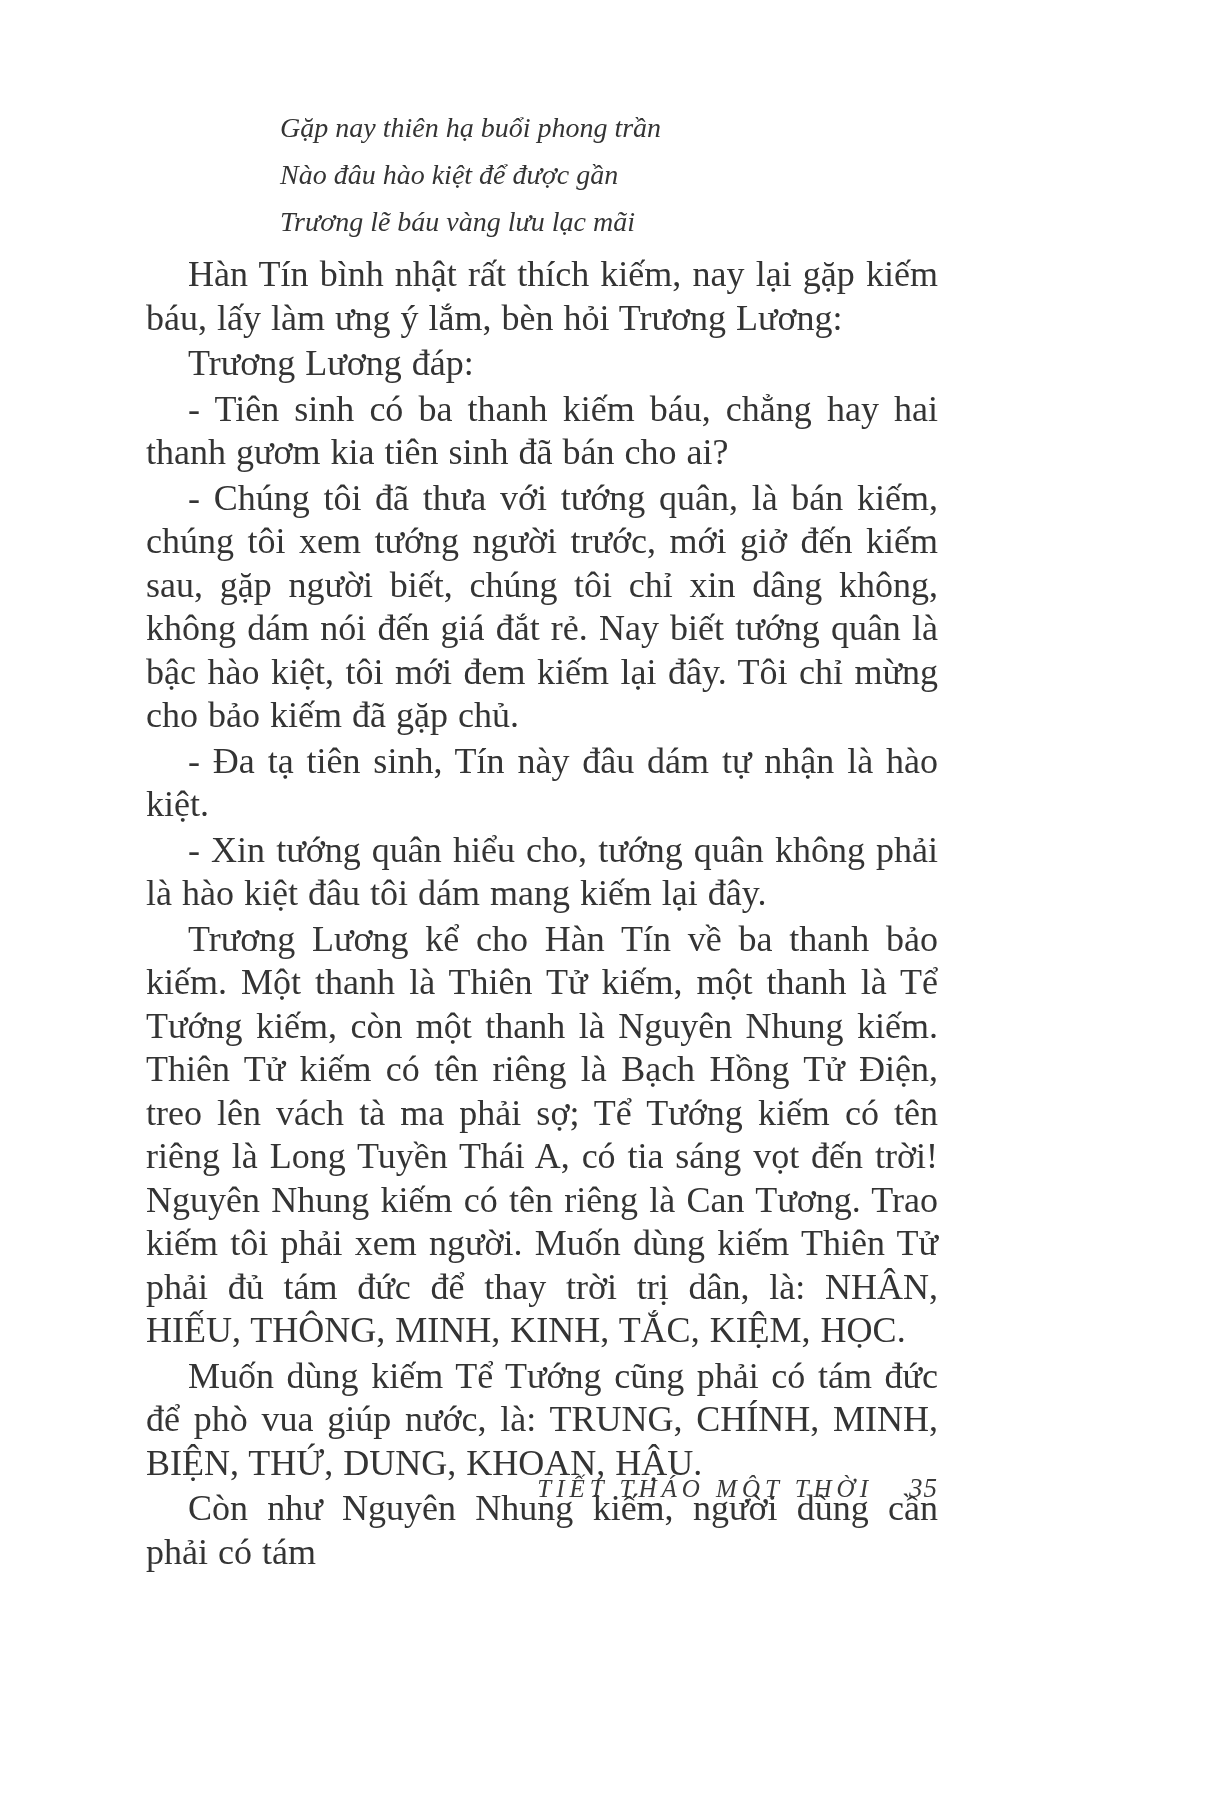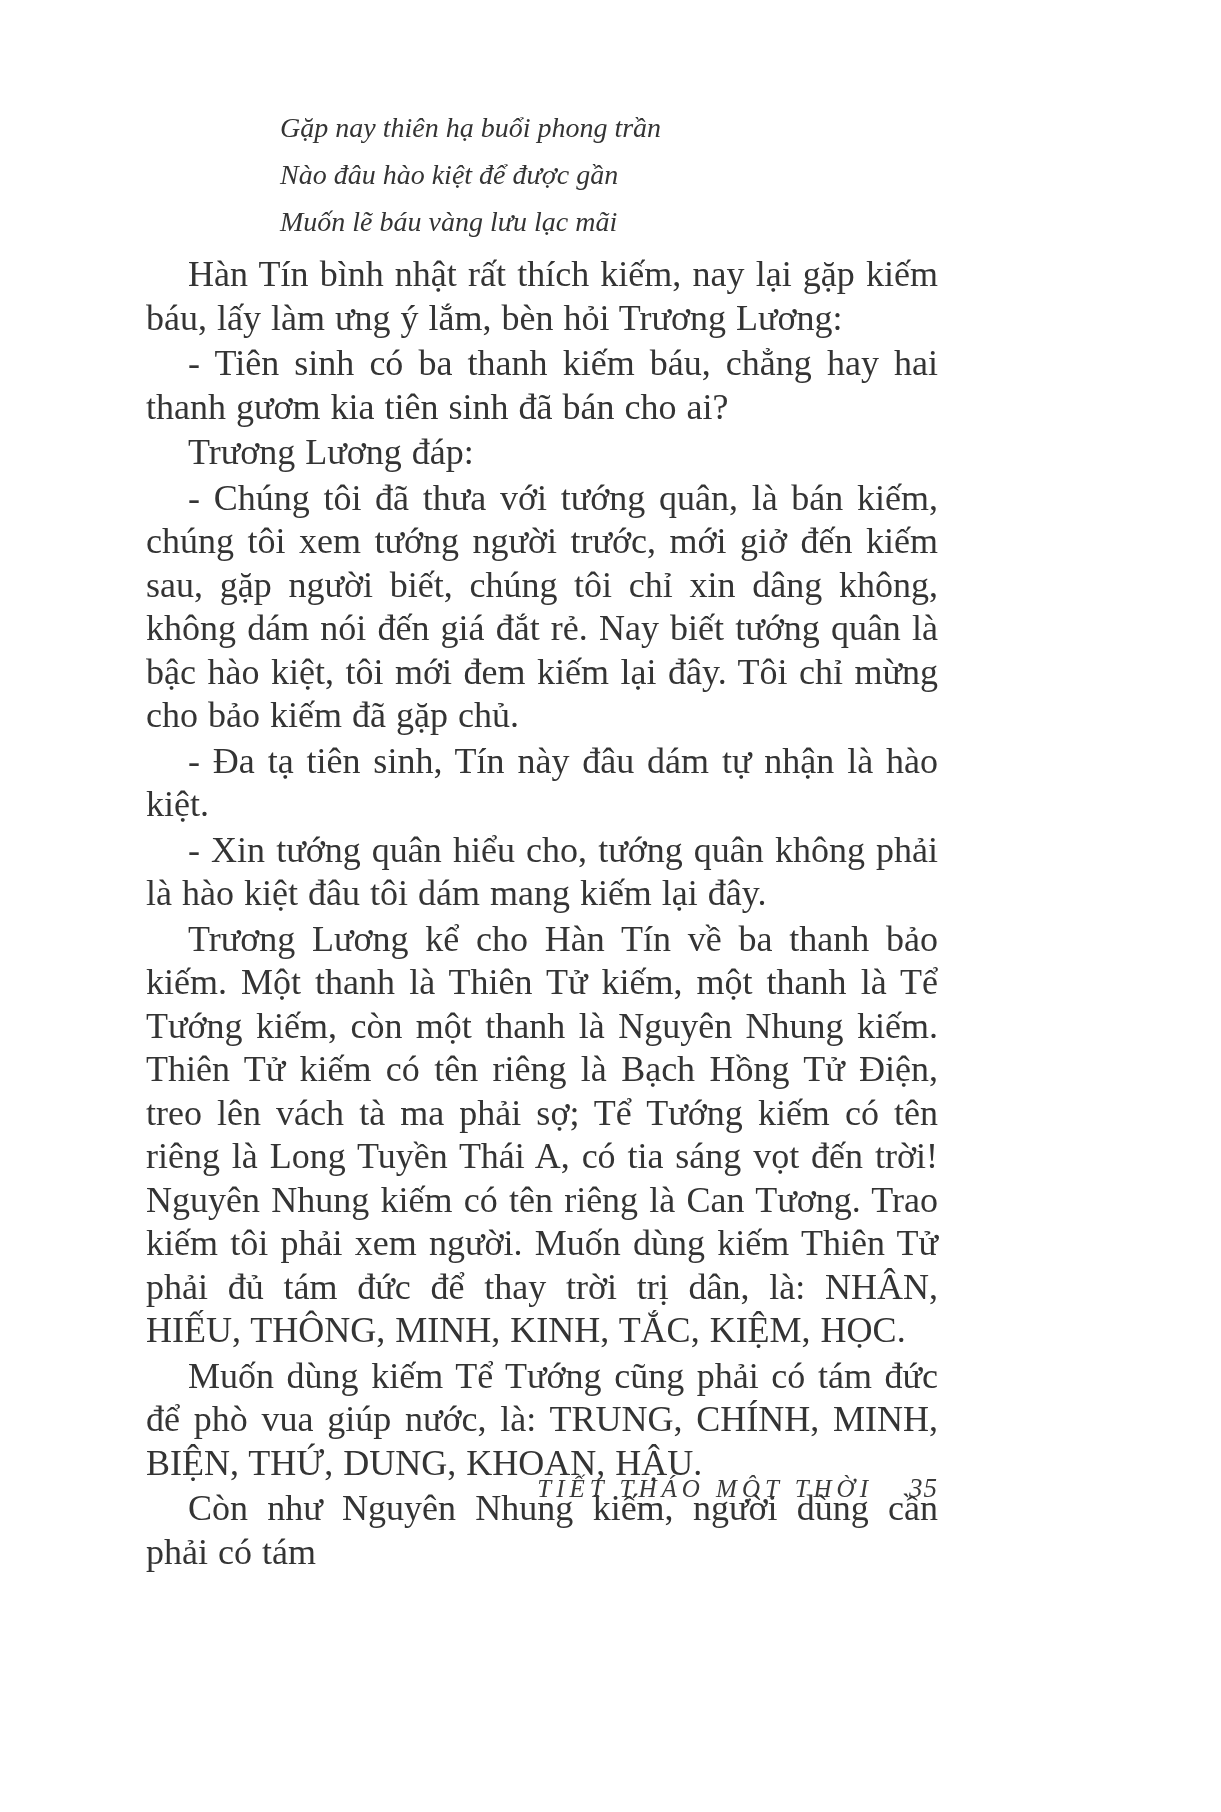--- a/index.html
+++ b/index.html
@@ -59,25 +59,25 @@
   }
 </style>
 </head>
 <body>
 
 <div class="page">
   <div class="content">
     <div class="poem">
       <div class="poem-line">Gặp nay thiên hạ buổi phong trần</div>
       <div class="poem-line">Nào đâu hào kiệt để được gần</div>
-      <div class="poem-line">Muốn lẽ báu vàng lưu lạc mãi</div>
+      <div class="poem-line">Trương lẽ báu vàng lưu lạc mãi</div>
     </div>
     <p class="para">Hàn Tín bình nhật rất thích kiếm, nay lại gặp kiếm báu, lấy làm ưng ý lắm, bèn hỏi Trương Lương:</p>
+    <p class="para">Trương Lương đáp:</p>
     <p class="para">- Tiên sinh có ba thanh kiếm báu, chẳng hay hai thanh gươm kia tiên sinh đã bán cho ai?</p>
-    <p class="para">Trương Lương đáp:</p>
     <p class="para">- Chúng tôi đã thưa với tướng quân, là bán kiếm, chúng tôi xem tướng người trước, mới giở đến kiếm sau, gặp người biết, chúng tôi chỉ xin dâng không, không dám nói đến giá đắt rẻ. Nay biết tướng quân là bậc hào kiệt, tôi mới đem kiếm lại đây. Tôi chỉ mừng cho bảo kiếm đã gặp chủ.</p>
     <p class="para">- Đa tạ tiên sinh, Tín này đâu dám tự nhận là hào kiệt.</p>
     <p class="para">- Xin tướng quân hiểu cho, tướng quân không phải là hào kiệt đâu tôi dám mang kiếm lại đây.</p>
     <p class="para">Trương Lương kể cho Hàn Tín về ba thanh bảo kiếm. Một thanh là Thiên Tử kiếm, một thanh là Tể Tướng kiếm, còn một thanh là Nguyên Nhung kiếm. Thiên Tử kiếm có tên riêng là Bạch Hồng Tử Điện, treo lên vách tà ma phải sợ; Tể Tướng kiếm có tên riêng là Long Tuyền Thái A, có tia sáng vọt đến trời! Nguyên Nhung kiếm có tên riêng là Can Tương. Trao kiếm tôi phải xem người. Muốn dùng kiếm Thiên Tử phải đủ tám đức để thay trời trị dân, là: NHÂN, HIẾU, THÔNG, MINH, KINH, TẮC, KIỆM, HỌC.</p>
     <p class="para">Muốn dùng kiếm Tể Tướng cũng phải có tám đức để phò vua giúp nước, là: TRUNG, CHÍNH, MINH, BIỆN, THỨ, DUNG, KHOAN, HẬU.</p>
     <p class="para">Còn như Nguyên Nhung kiếm, người dùng cần phải có tám</p>
   </div>
   <div class="footer">
     <span class="footer-title">TIẾT THÁO MỘT THỜI</span>
     <span class="footer-page">35</span>

